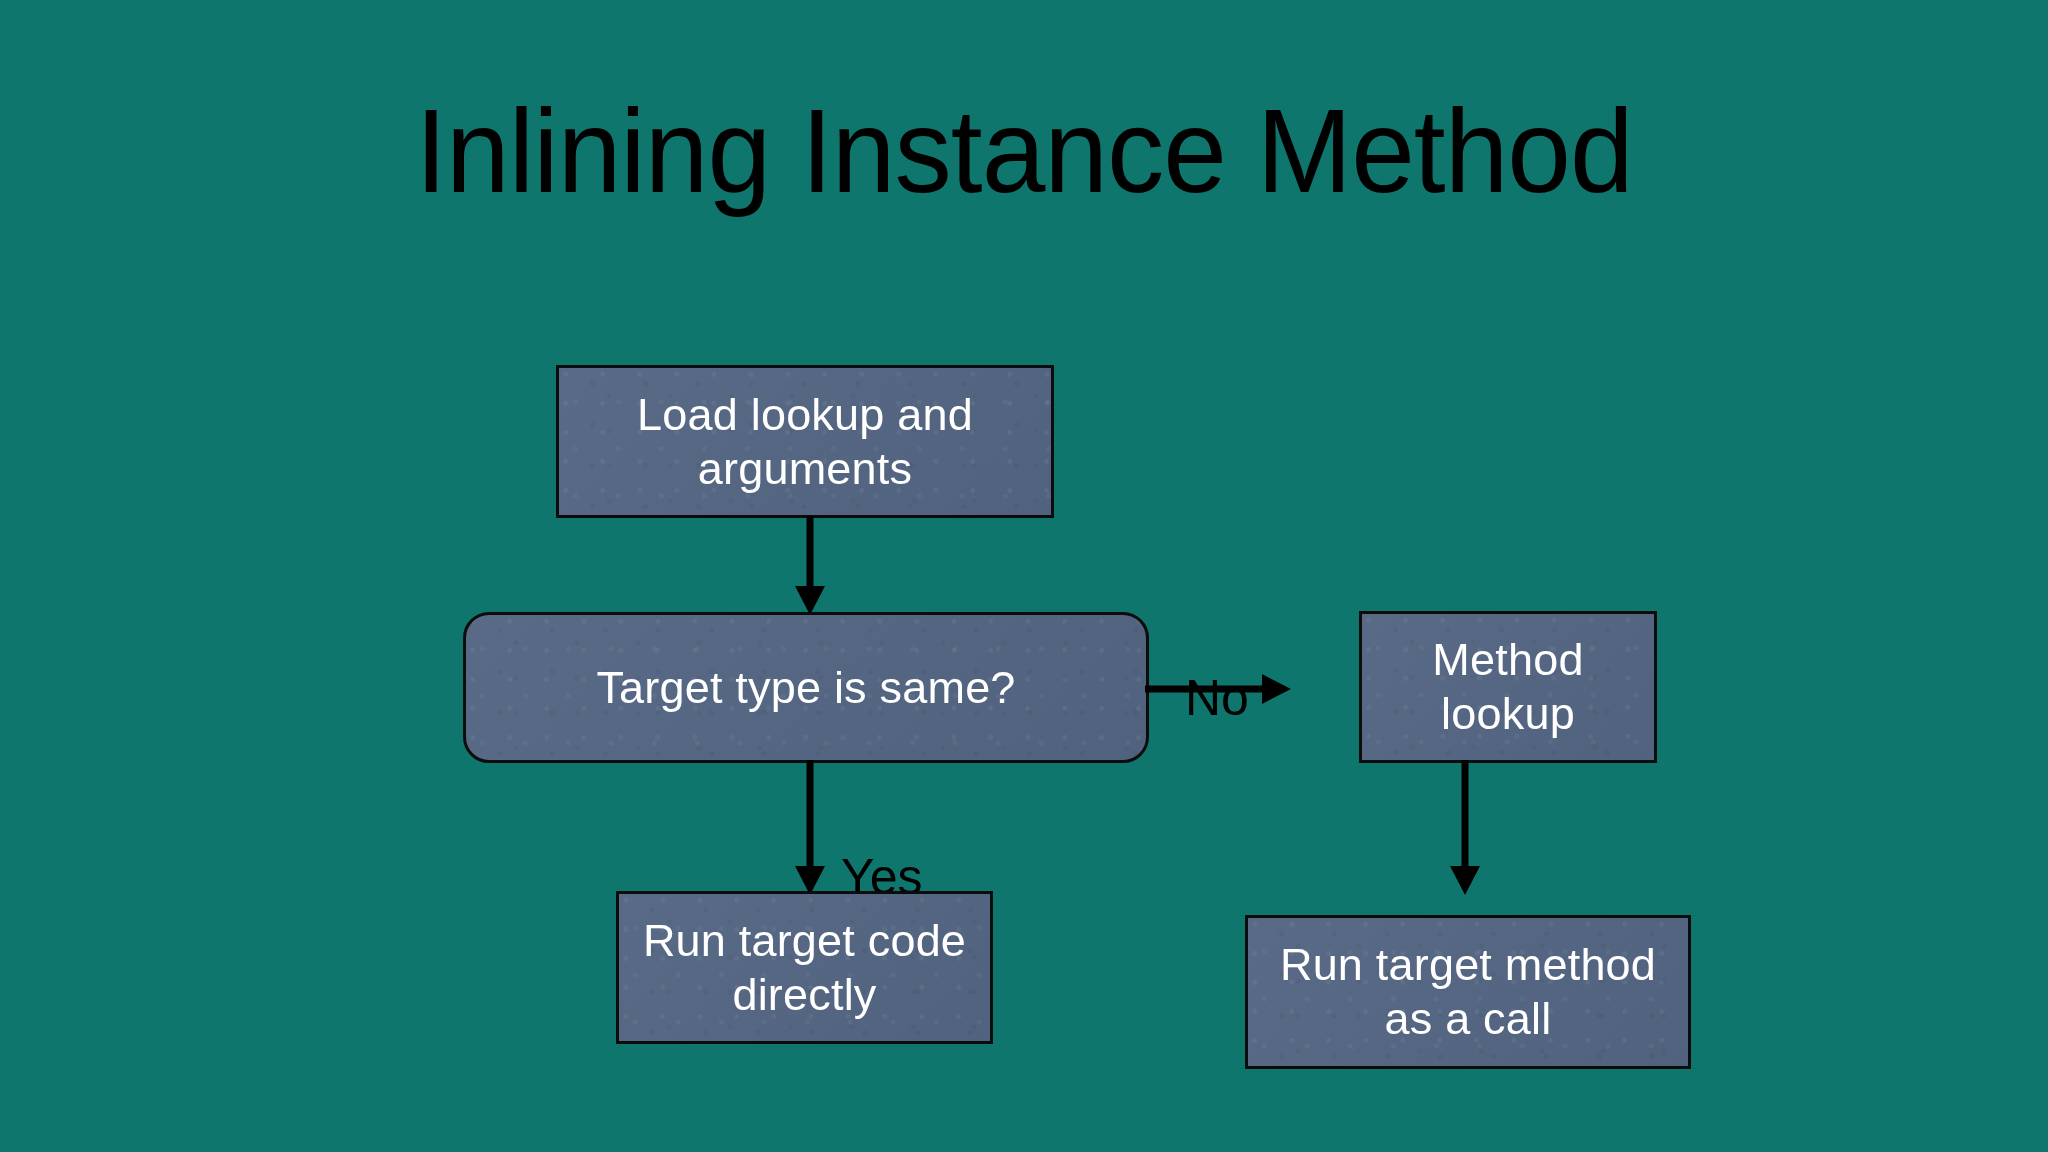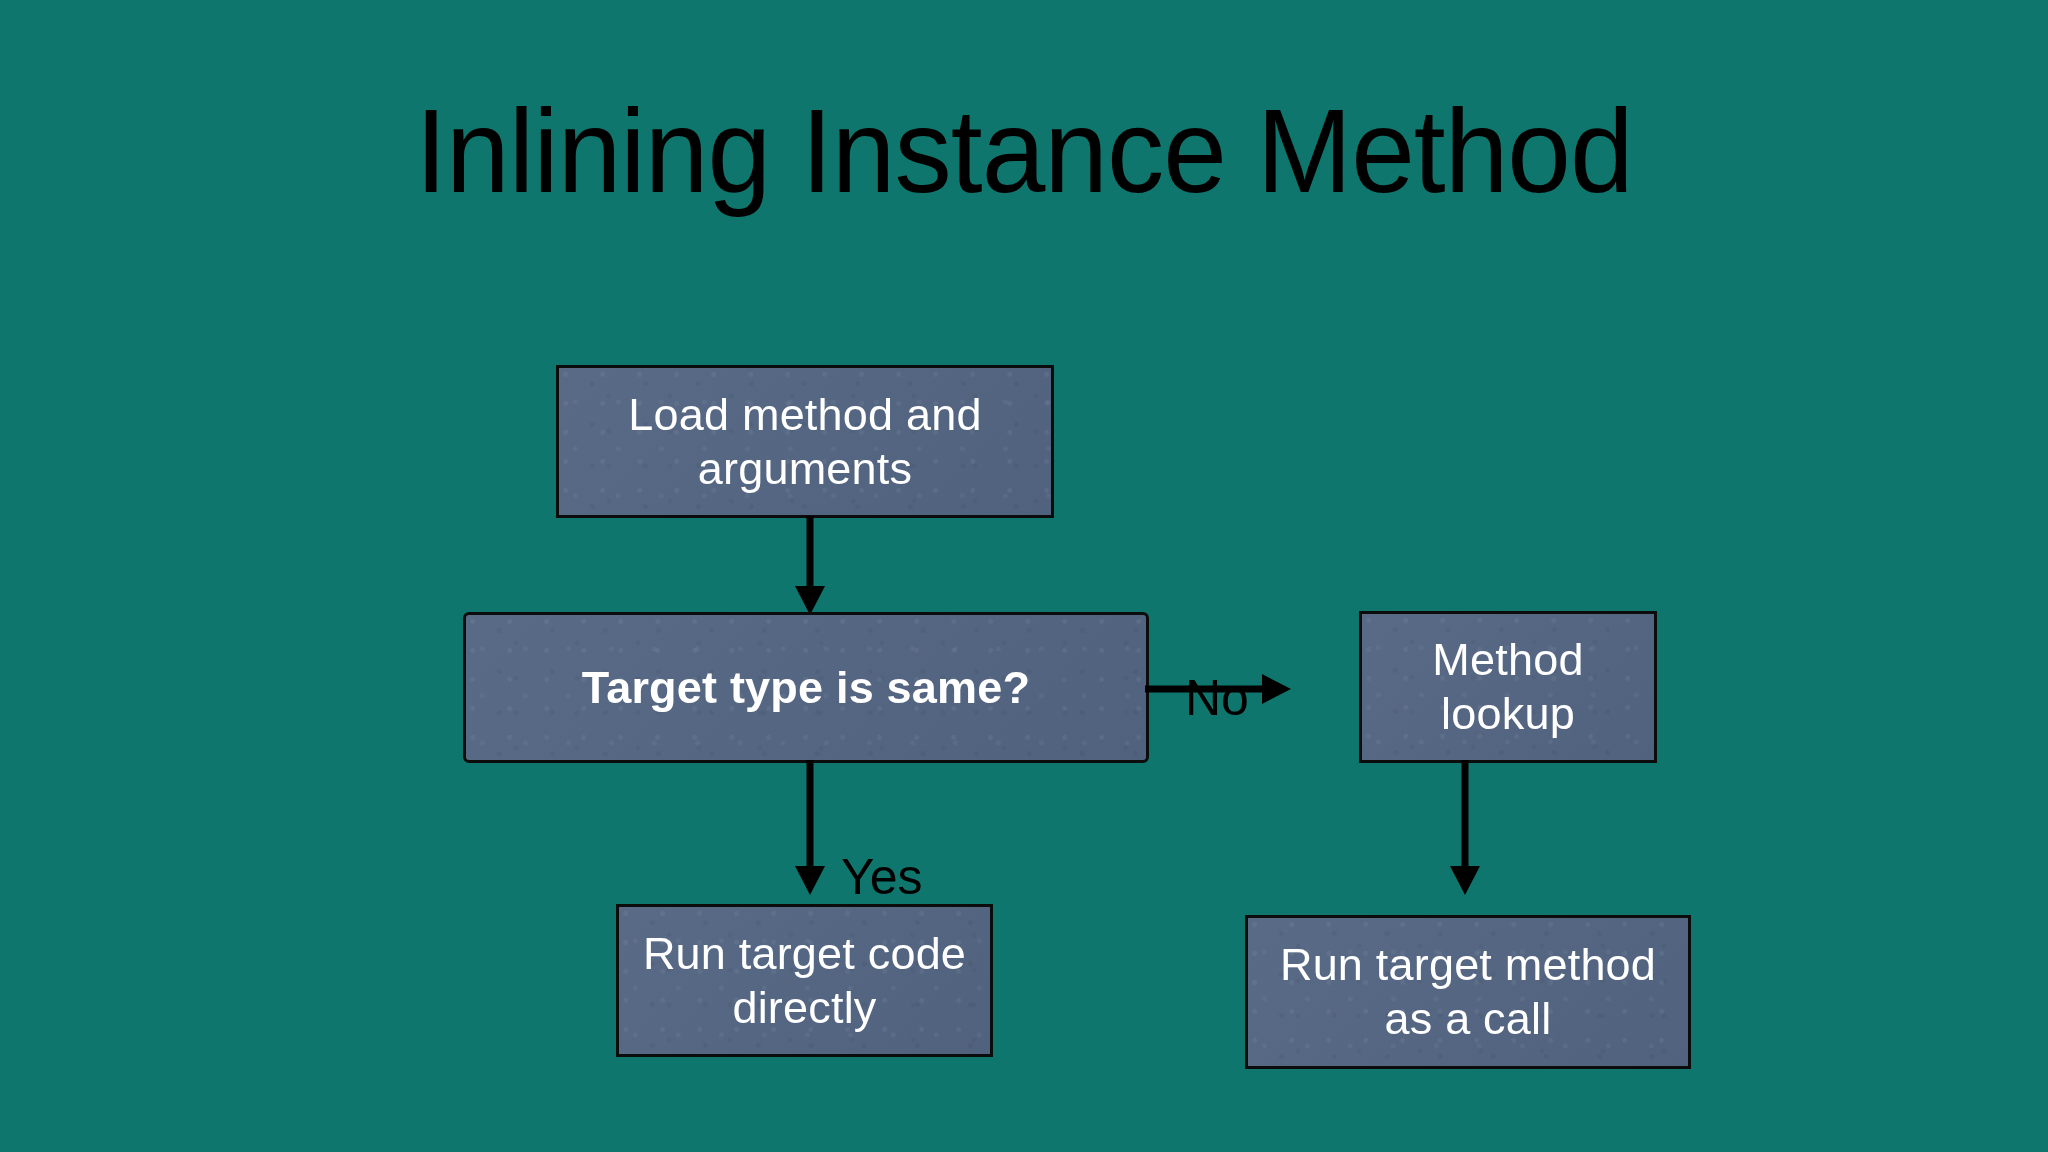--- a/index.html
+++ b/index.html
@@ -67,29 +67,28 @@
       radial-gradient(circle at 82% 80%, rgba(0,0,0,0.045) 0 2px, rgba(0,0,0,0) 3px),
       linear-gradient(135deg, rgba(255,255,255,0.035) 0%, rgba(0,0,0,0.03) 100%);
     background-size: 37px 29px, 53px 41px, 43px 47px, 61px 35px, 100% 100%;
   }
   .node .node-label {
     display: block;
     padding: 0 14px;
     white-space: pre-line;
   }
   .node.rounded {
-    border-radius: 6px;
-    font-weight: bold;
+    border-radius: 26px;
   }
 
   
   #node-load      { left: 556px;  top: 365px;  width: 498px; height: 153px; }
   #node-decision  { left: 463px;  top: 612px;  width: 686px; height: 151px; }
   #node-lookup    { left: 1359px; top: 611px;  width: 298px; height: 152px; }
-  #node-run-direct{ left: 616px;  top: 891px;  width: 377px; height: 153px; margin-top: 13px; }
+  #node-run-direct{ left: 616px;  top: 891px;  width: 377px; height: 153px; }
   #node-run-call  { left: 1245px; top: 891px;  width: 446px; height: 154px; margin-top: 24px; }
 
   
   .connector {
     position: absolute;
     overflow: visible;
   }
   .connector svg { display: block; overflow: visible; }
 
   #conn-load-decision { left: 780px;  top: 516px; width: 60px;  height: 100px; }
@@ -112,21 +111,21 @@
   #label-yes { left: 841px;  top: 804px; }
 </style>
 </head>
 <body>
 
 <div id="slide">
 
   <div id="slide-title">Inlining Instance Method</div>
 
   <div class="node" id="node-load">
-    <span class="node-label">Load method and
+    <span class="node-label">Load lookup and
 arguments</span>
   </div>
 
   <div class="connector" id="conn-load-decision">
     <svg width="60" height="100" viewBox="0 0 60 100">
       <line x1="30" y1="0" x2="30" y2="82" stroke="#000000" stroke-width="7"></line>
       <polygon points="30,99 15,70 45,70" fill="#000000"></polygon>
     </svg>
   </div>
 

